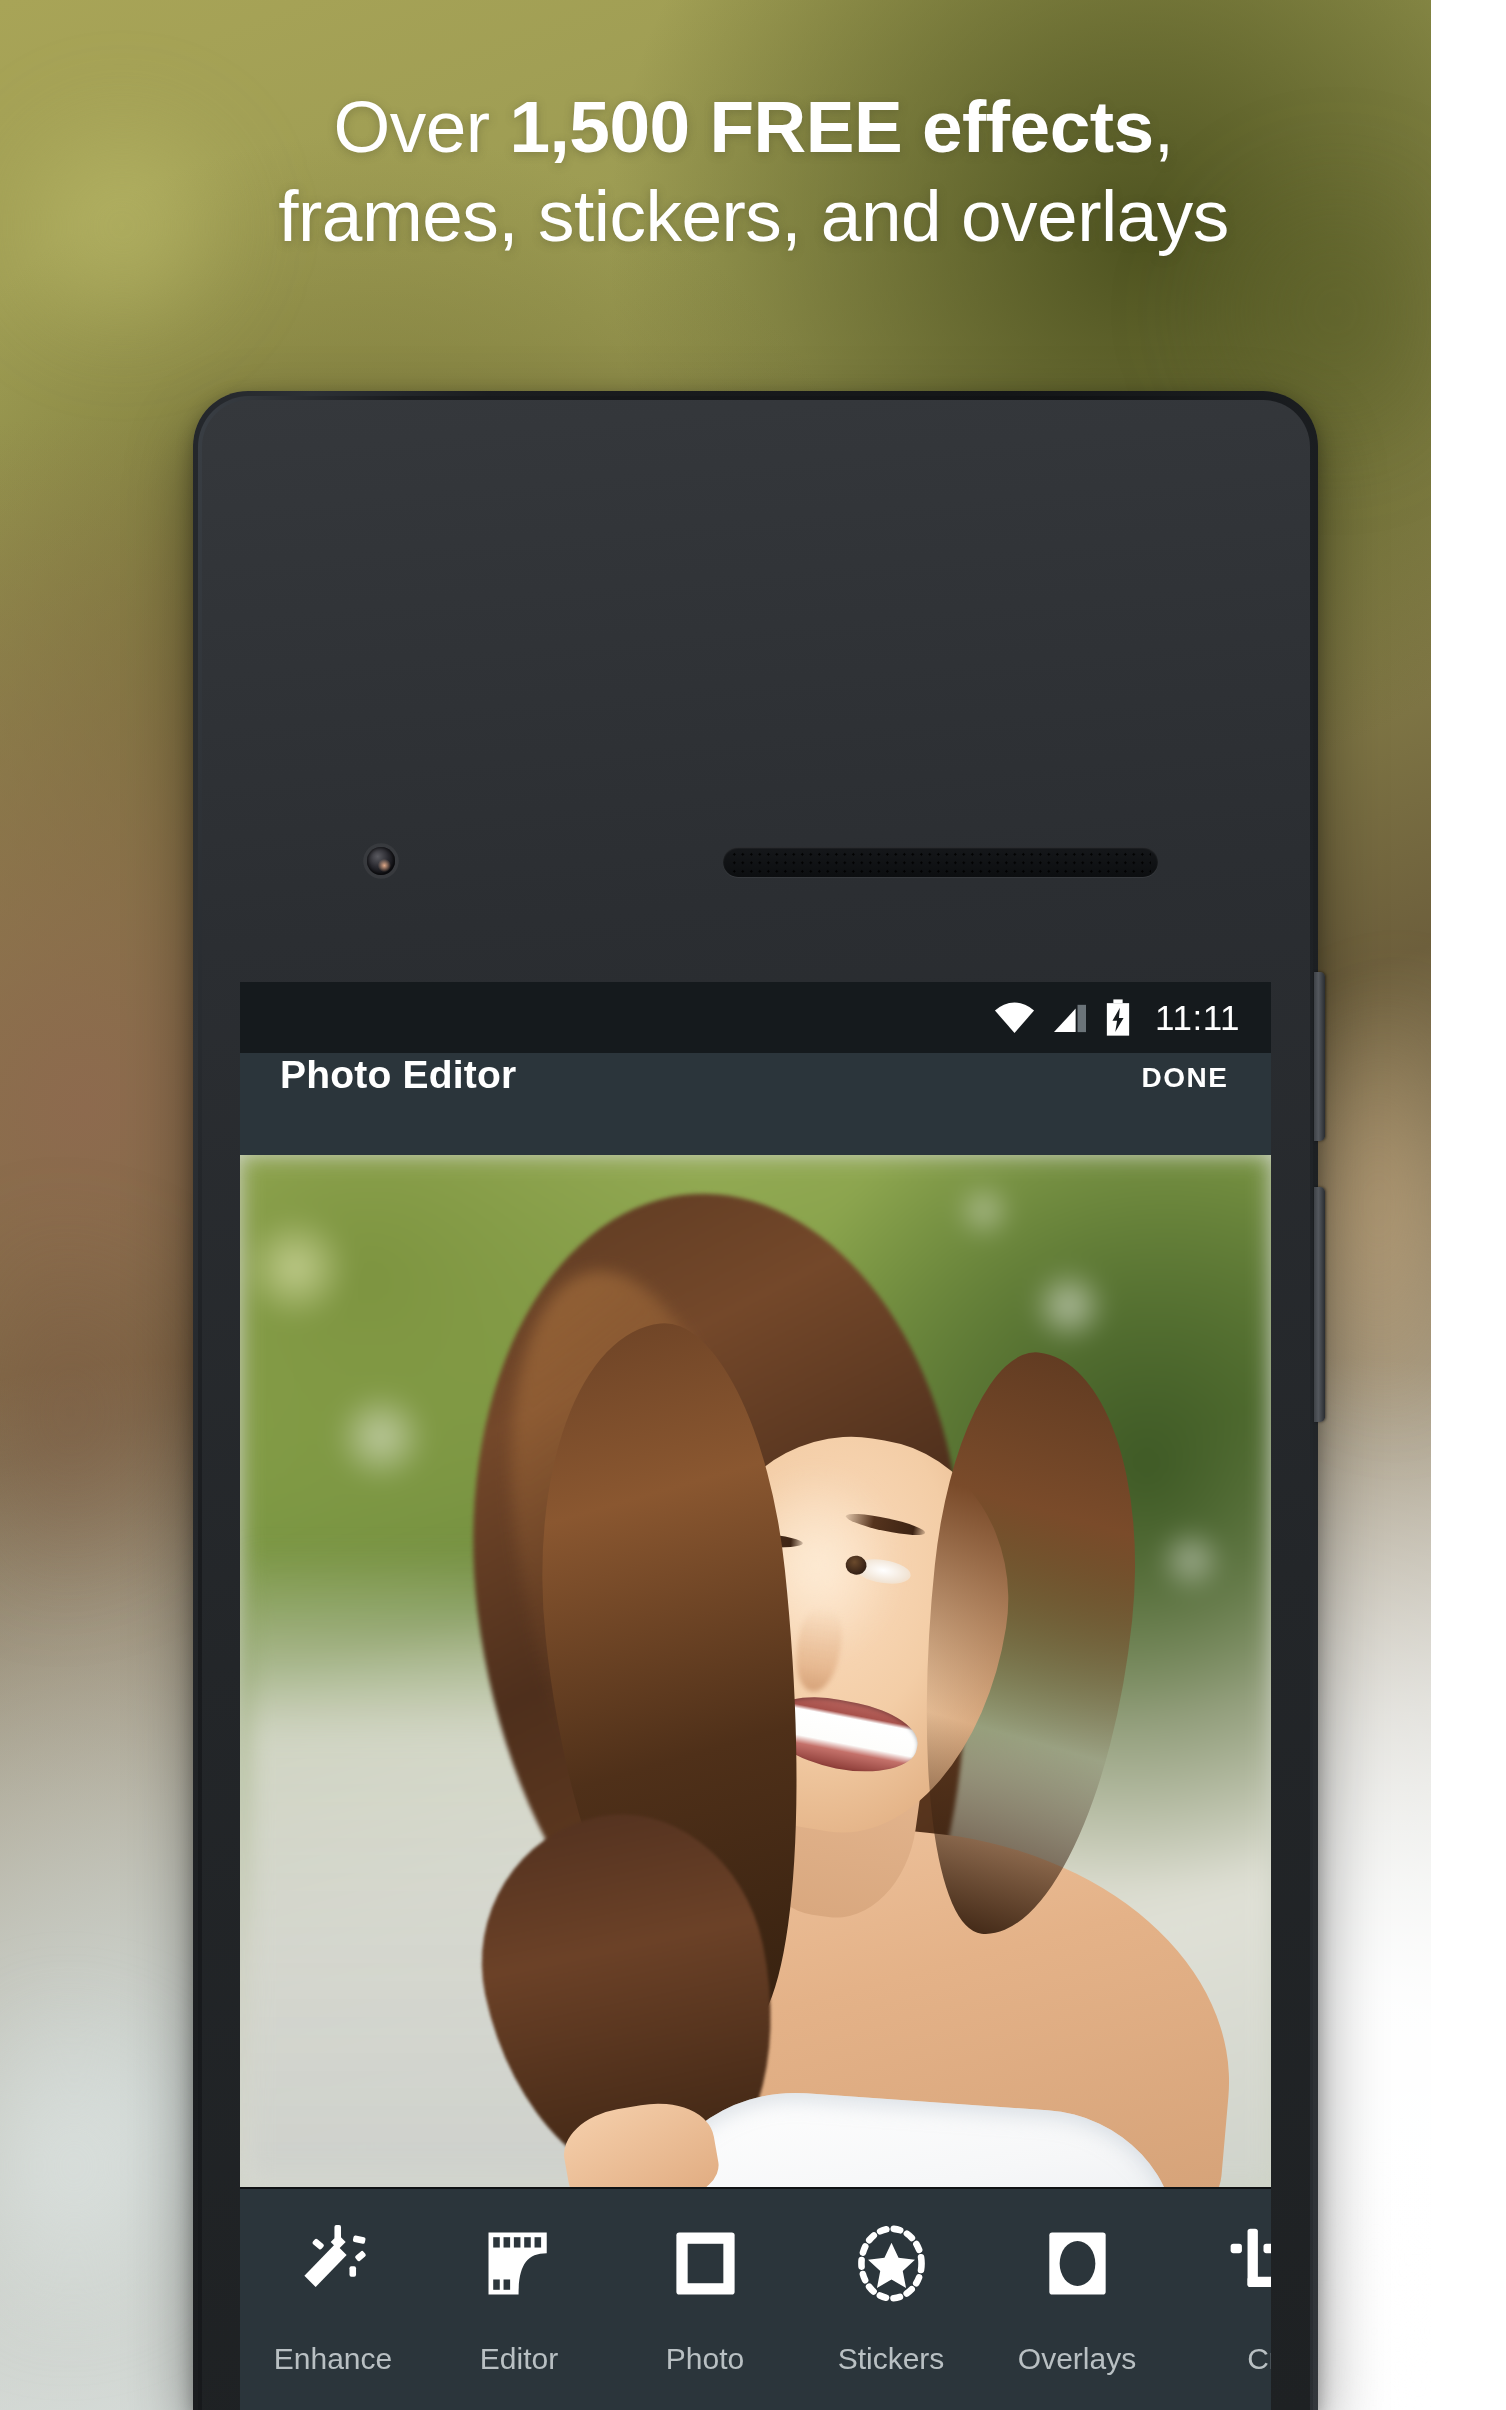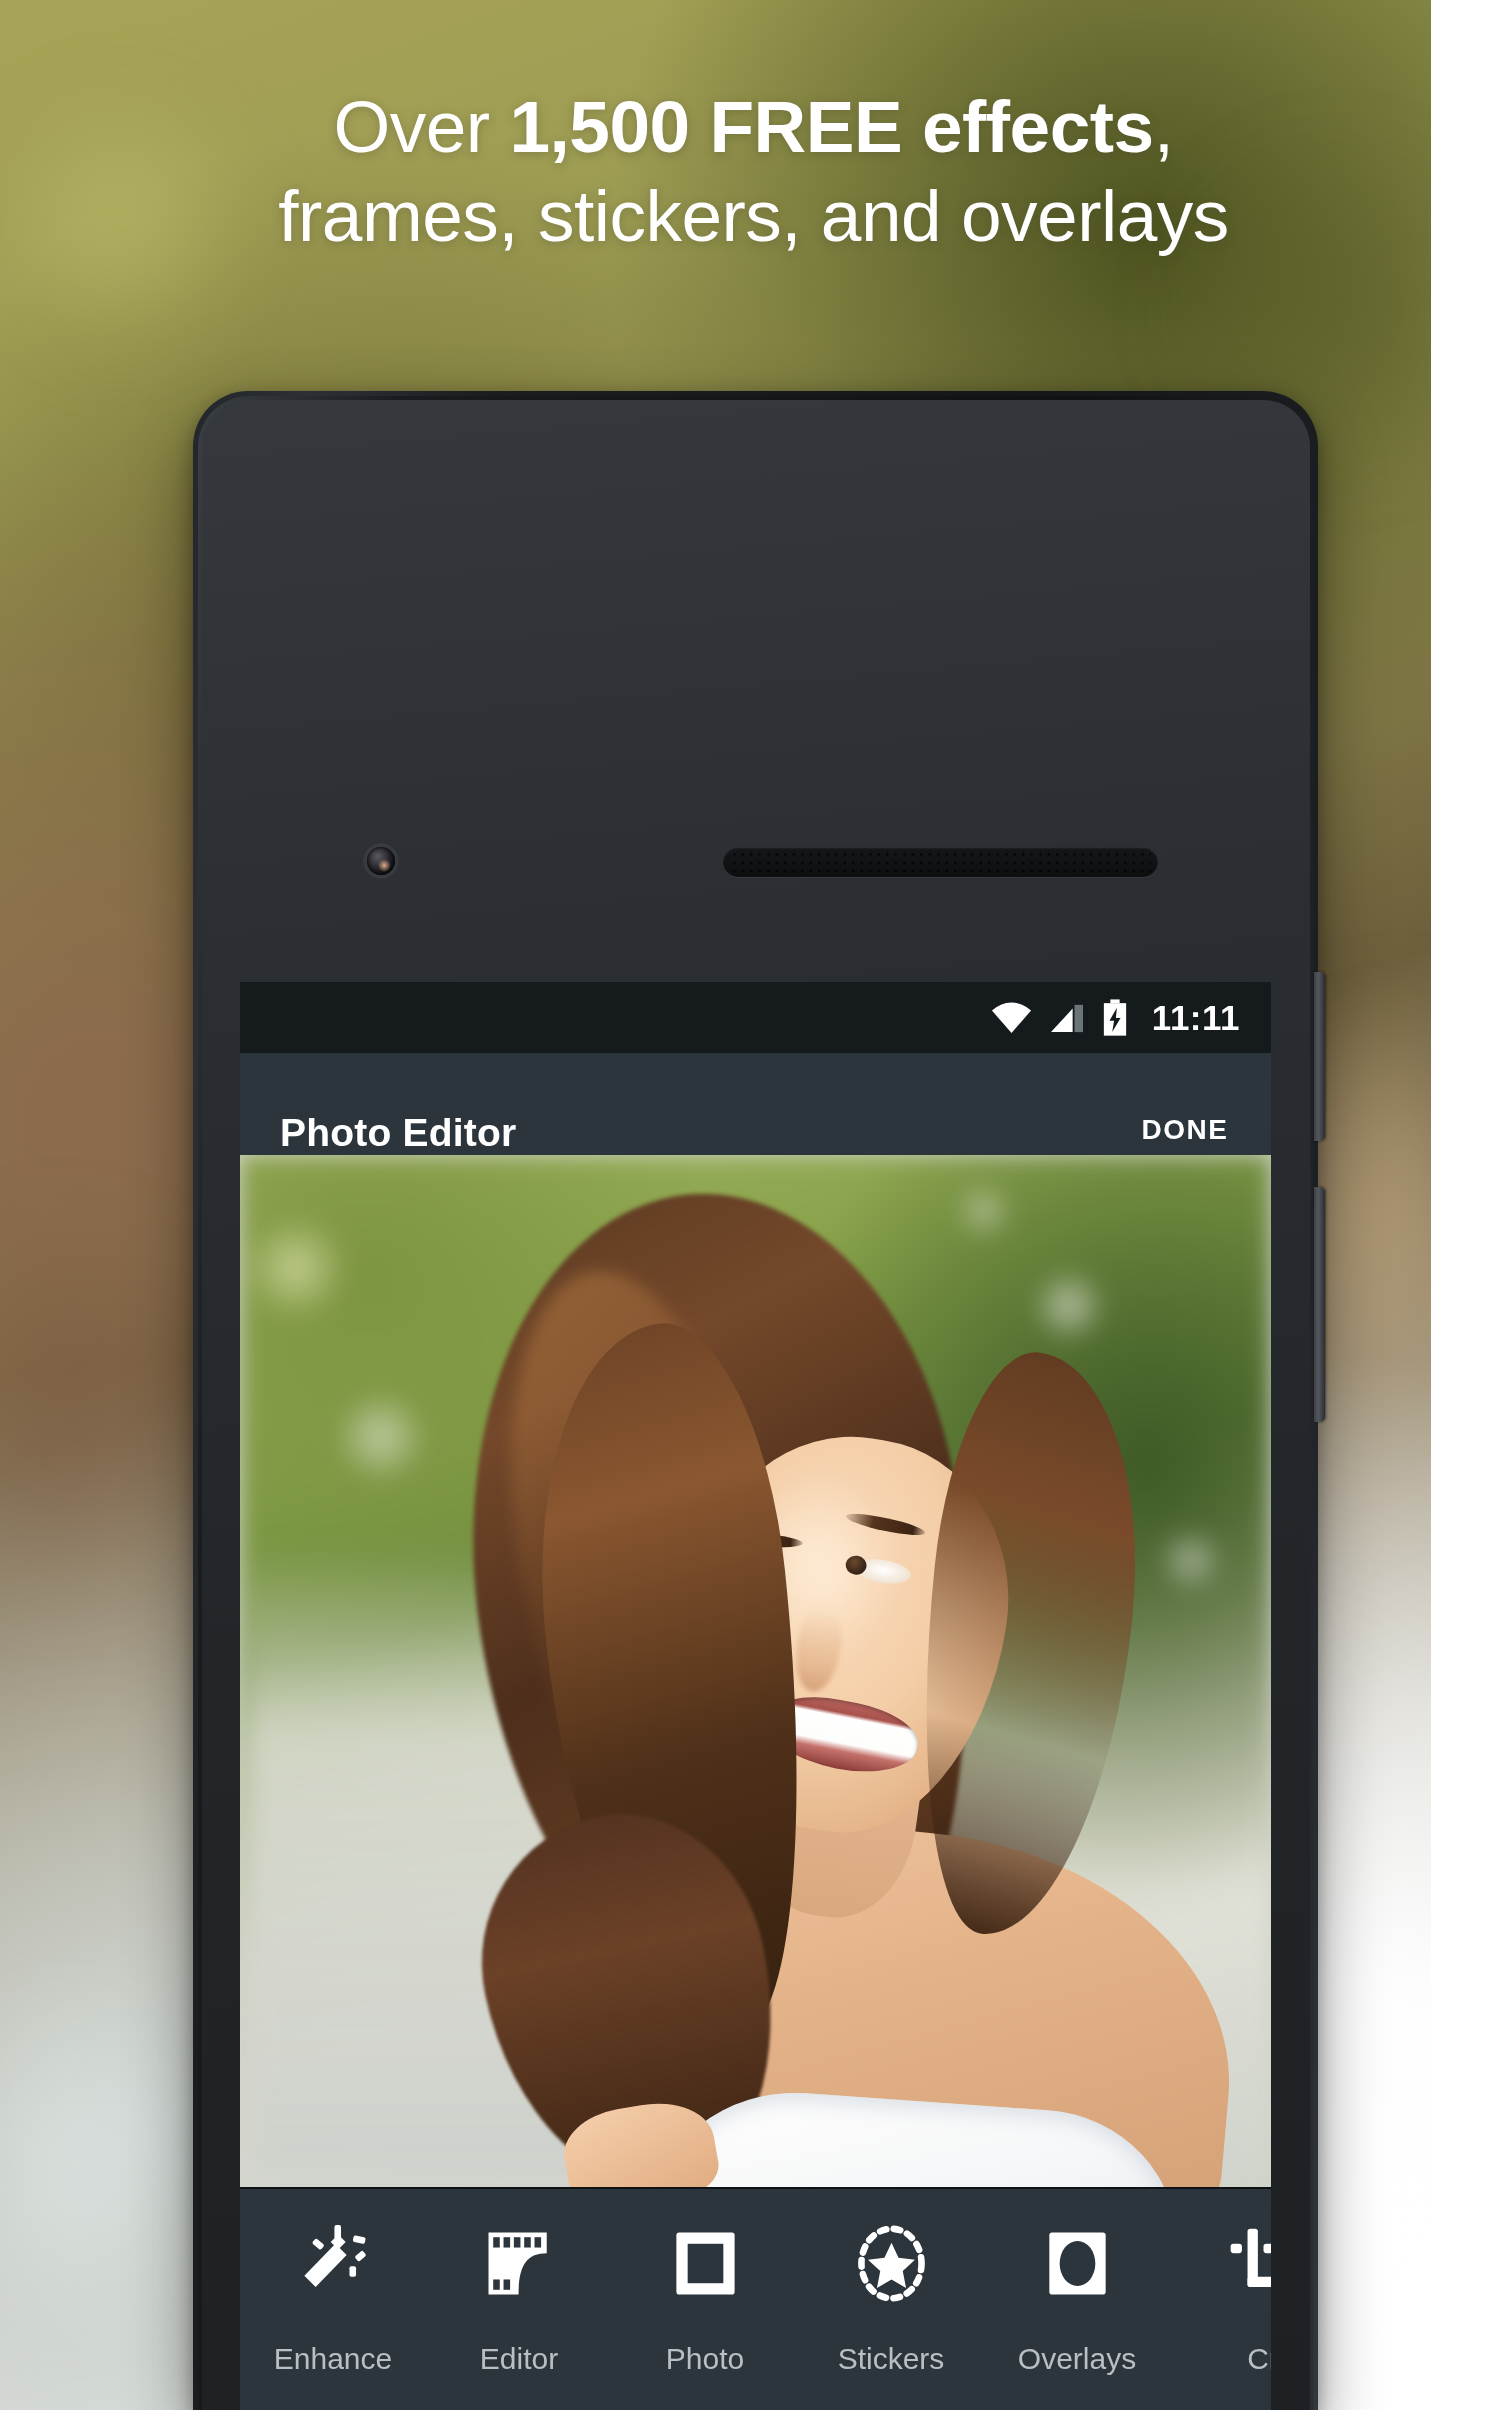--- a/index.html
+++ b/index.html
@@ -113,30 +113,30 @@
     height:71px;
     background:#151a1d;
     display:flex; align-items:center; justify-content:flex-end;
     padding-right:31px;
     gap:17px;
   }
   .sb-icon { display:flex; align-items:center; }
   #status-clock {
     color:#ffffff;
     font-size:35px;
-    font-weight:700;
+    font-weight:400;
     letter-spacing:0.5px;
     margin-left:7px;
   }
 
   
   #app-bar {
     height:102px;
     background:#2b353b;
-    display:flex; align-items:flex-end; justify-content:space-between;
+    display:flex; align-items:flex-start; justify-content:space-between;
     padding:0 35px 0 40px;
   }
   #app-title {
     color:#ffffff;
     font-size:39px;
     font-weight:bold;
     letter-spacing:0.2px;
   }
   #done-button {
     color:#ffffff;

